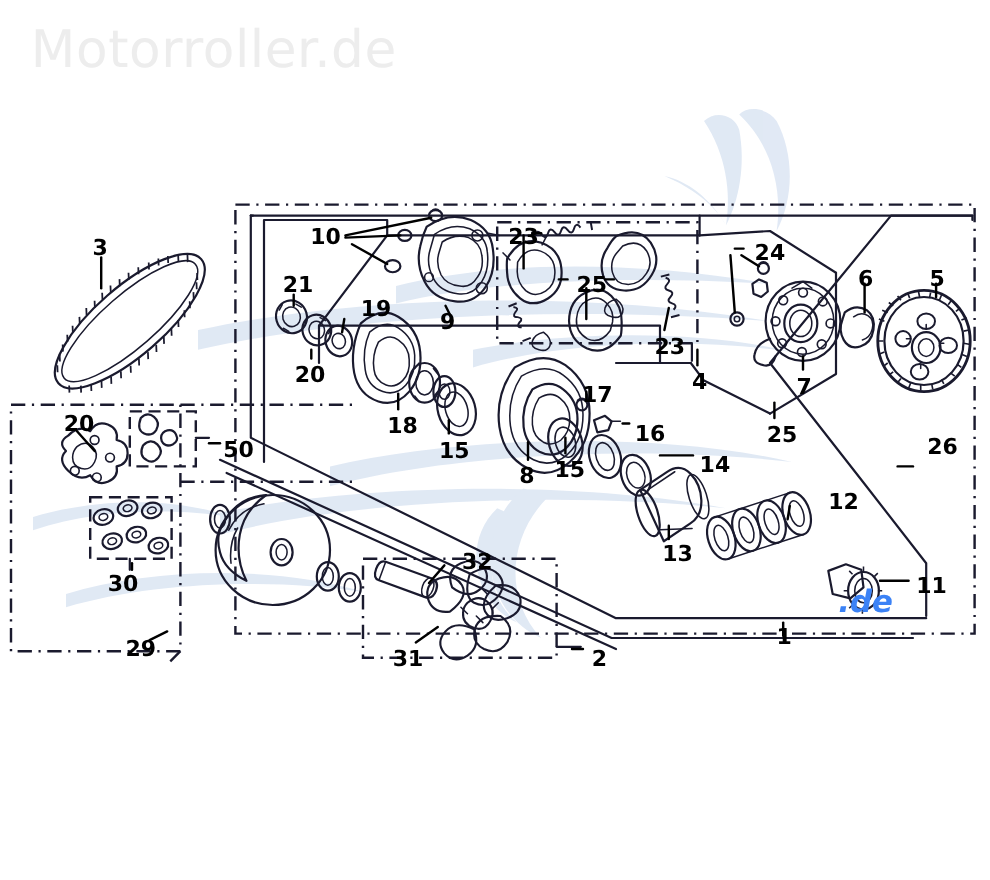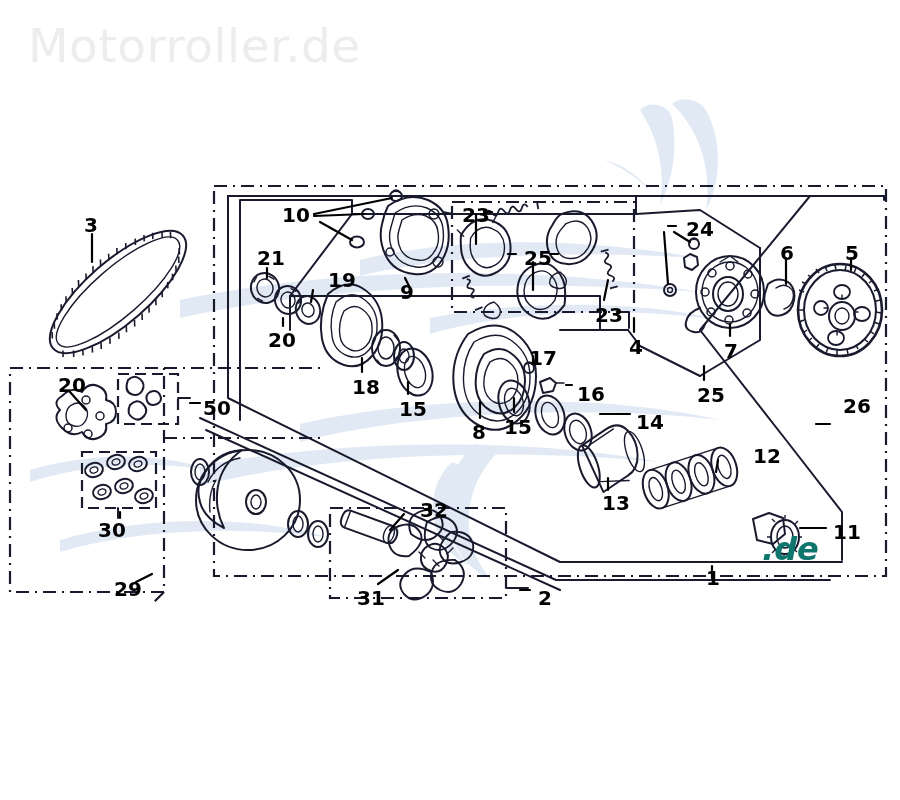--- a/index.html
+++ b/index.html
@@ -50,24 +50,24 @@
     letter-spacing: -1px;
     color: #ececec;
     white-space: nowrap;
     user-select: none;
   }
   .wm-de {
     position: absolute;
     left: 762px;
     top: 530px;
     font-family: "DejaVu Sans", sans-serif;
-    font-size: 32px;
+    font-size: 28px;
     font-weight: 700;
     font-style: italic;
-    color: #0f766e;
+    color: #3b82f6;
     white-space: nowrap;
     user-select: none;
   }
   svg { display: block; }
   .callout {
     position: absolute;
     font-family: "DejaVu Sans", sans-serif;
     font-weight: 700;
     font-size: 20px;
     color: #000000;

